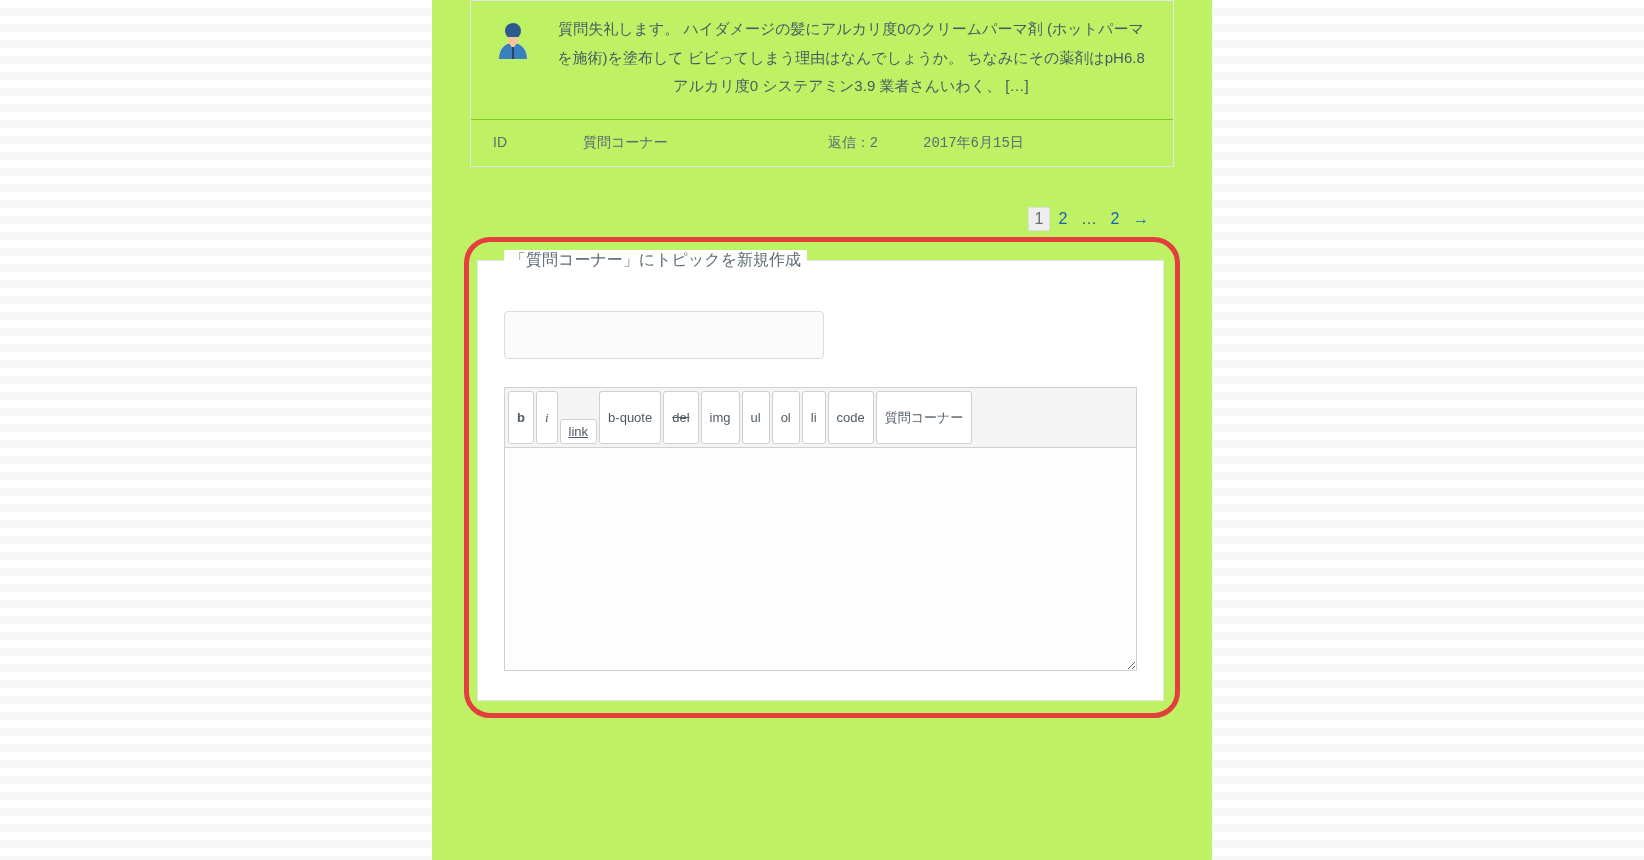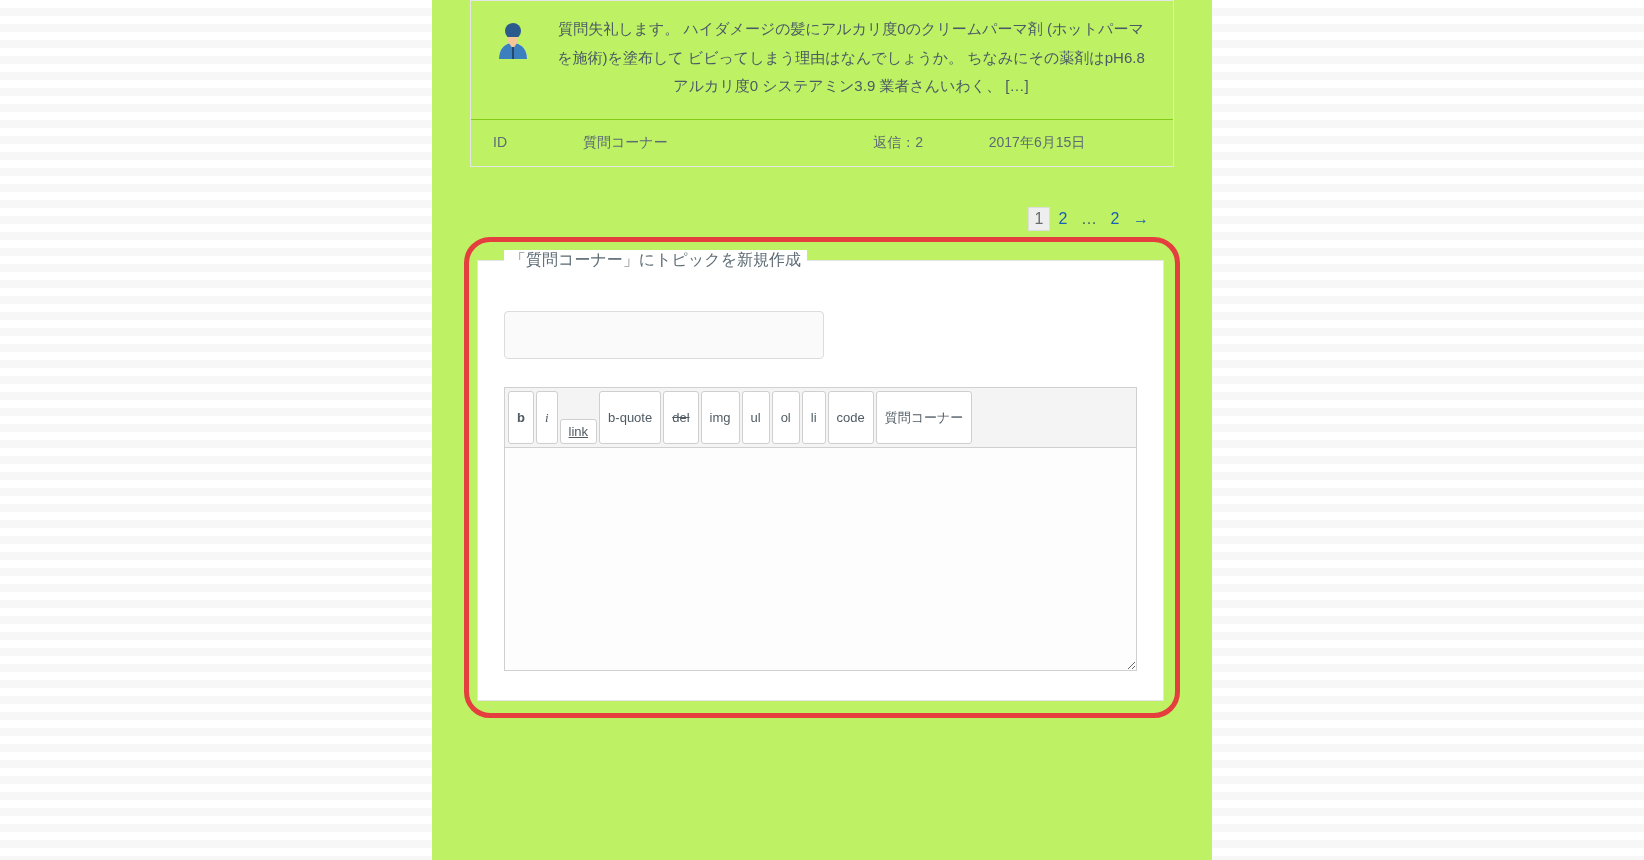--- a/index.html
+++ b/index.html
@@ -56,22 +56,22 @@
   }
   .post-meta {
     border-top: 1px solid #84cc16;
     display: flex;
     padding: 14px 22px;
     font-size: 14px;
     color: #5c6b74;
   }
   .post-meta .col-id { width: 90px; }
   .post-meta .col-user { width: 200px; }
-  .post-meta .col-replies { width: 140px; text-align: right; }
-  .post-meta .col-date { flex: 1; text-align: center; }
+  .post-meta .col-replies { width: 140px; text-align: center; }
+  .post-meta .col-date { flex: 1; text-align: left; font-family: Liberation Mono, monospace; }
 
   
   .pagination {
     display: flex;
     justify-content: flex-end;
     gap: 2px;
     margin: 40px 38px 6px 0;
   }
   .page-item {
     display: inline-flex;

